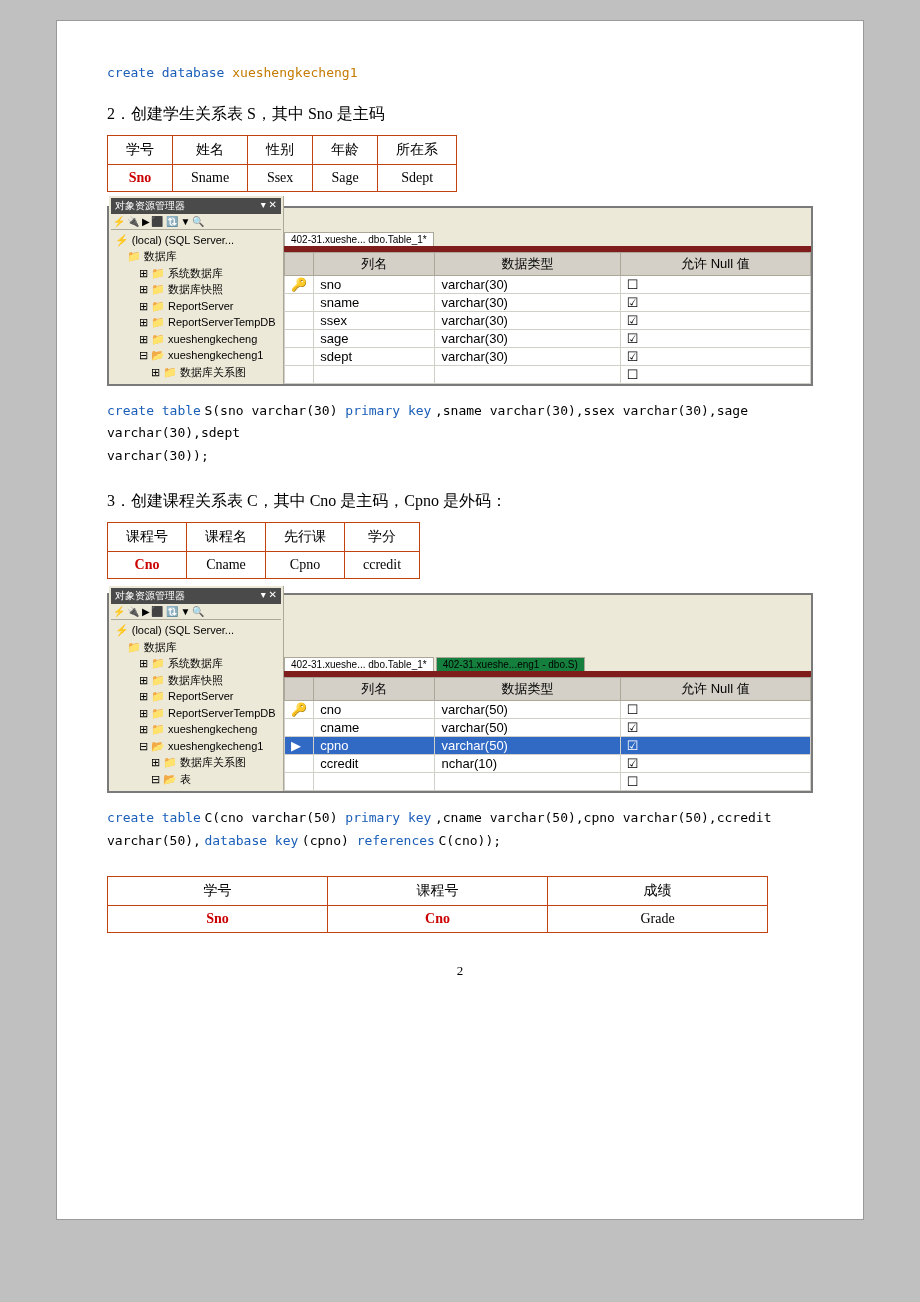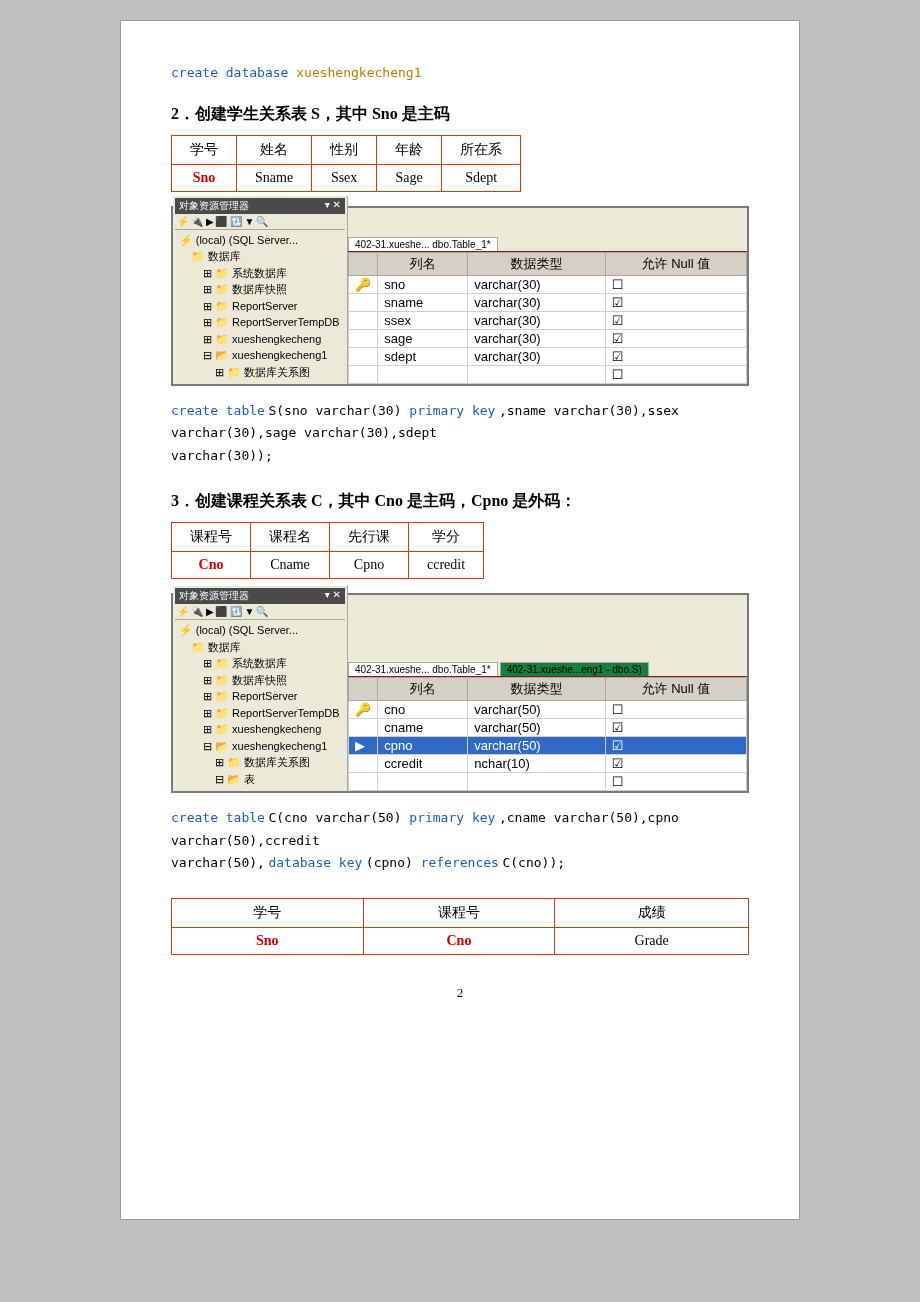--- a/index.html
+++ b/index.html
@@ -6,21 +6,21 @@
     body {
       background: #c0c0c0;
       font-family: SimSun, "宋体", serif;
       font-size: 14px;
       display: flex;
       justify-content: center;
       padding: 20px;
     }
     .page {
       background: white;
-      width: 680px;
+      width: 808px;
       min-height: 1200px;
       padding: 40px 50px;
       border: 1px solid #999;
       position: relative;
     }
     .section {
       margin-bottom: 24px;
     }
     .code-blue {
       color: #1a5eb8;
@@ -33,21 +33,21 @@
       font-size: 13px;
     }
     .code-line {
       font-family: Consolas, monospace;
       font-size: 13px;
       color: #000;
       margin: 4px 0;
     }
     .section-title {
       font-size: 16px;
-      font-weight: bold;
+      font-weight: normal;
       margin-bottom: 10px;
     }
     
     .data-table {
       border-collapse: collapse;
       margin-bottom: 14px;
       width: auto;
     }
     .data-table th, .data-table td {
       border: 1px solid #c2410c;
@@ -113,21 +113,21 @@
     .tree-item.level2 { padding-left: 24px; }
     .tree-item.level3 { padding-left: 36px; }
     .ssms-right {
       flex: 1;
       display: flex;
       flex-direction: column;
     }
     .ssms-right-tabs {
       display: flex;
       background: #ece9d8;
-      border-bottom: 1px solid #7f1d1d;
+      border-bottom: 6px solid #7f1d1d;
     }
     .ssms-tab {
       background: #15803d;
       border: 1px solid #aca899;
       border-bottom: none;
       padding: 1px 6px;
       font-size: 10px;
       margin-right: 2px;
     }
     .ssms-tab.active {

